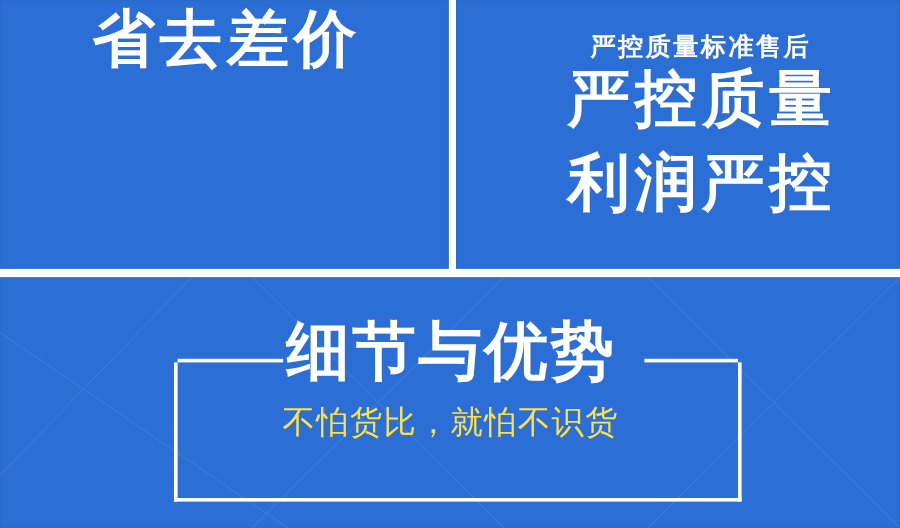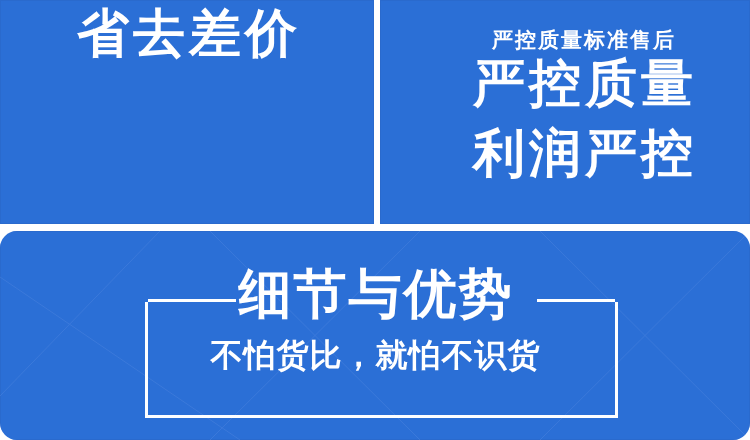--- a/index.html
+++ b/index.html
@@ -31,21 +31,21 @@
     border: 1px solid #2a66c6;
     pointer-events: none;
     opacity: .55;
   }
 
   
   #panel-left  { left: 0px;   top: 0px; width: 374px; height: 224px; }
   
   #panel-right { left: 380px; top: 0px; width: 370px; height: 224px; padding-left: 36px; }
   
-  #panel-bottom{ left: 0px;   top: 231px; width: 750px; height: 209px; border-radius: 17px; }
+  #panel-bottom{ left: 0px;   top: 231px; width: 750px; height: 209px; }
 
   
   #panel-bottom .watermark {
     position: absolute;
     inset: 0;
     pointer-events: none;
     opacity: .5;
   }
   #panel-bottom .watermark svg { display: block; width: 100%; height: 100%; }
 
@@ -125,23 +125,23 @@
     text-indent: 2px;
     white-space: nowrap;
     z-index: 3;
   }
   #bottom-subtitle {
     position: absolute;
     left: 0;
     right: 0;
     top: 108px;
     text-align: center;
-    color: #ffffff;
-    font-weight: bold;
-    font-size: 32px;
+    color: #fde047;
+    font-weight: normal;
+    font-size: 27px;
     line-height: 1;
     letter-spacing: 1px;
     text-indent: 1px;
     white-space: nowrap;
     z-index: 3;
   }
 </style>
 </head>
 <body>
 

